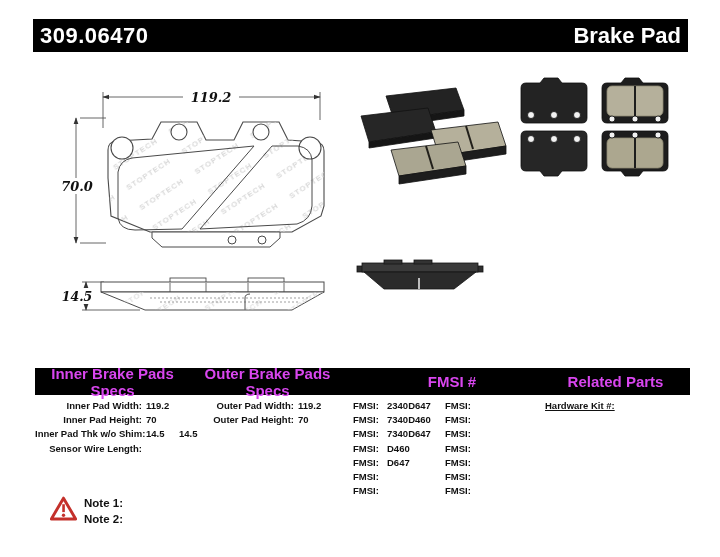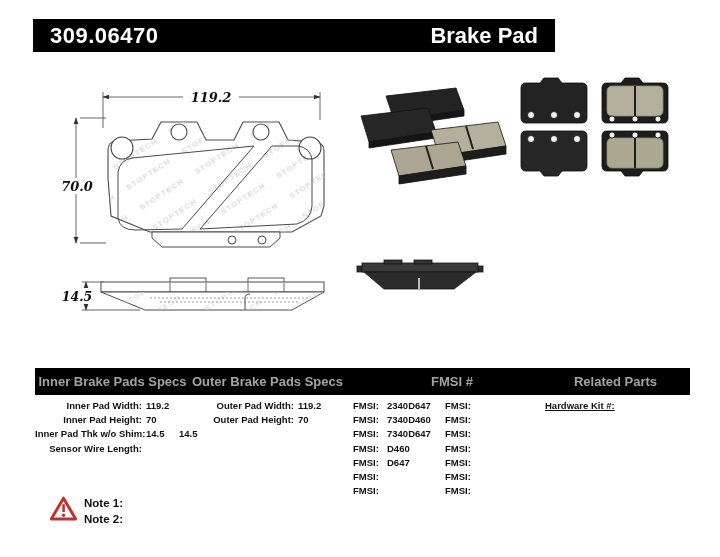--- a/index.html
+++ b/index.html
@@ -1,25 +1,25 @@
 <!DOCTYPE html>
 <html><head>
 <meta charset="utf-8">
 <style>
   html,body{margin:0;padding:0;background:#fff;}
   .page{position:relative;width:720px;height:557px;background:#fff;overflow:hidden;
         font-family:"Liberation Sans",sans-serif;color:#111;}
-  .topbar{position:absolute;left:33px;top:19px;width:522px;height:33px;background:#000;
+  .topbar{position:absolute;left:33px;top:19px;width:655px;height:33px;background:#000;
           color:#fff;display:flex;justify-content:space-between;align-items:center;
-          padding:0 17px;box-sizing:border-box;}
+          padding:0 7px;box-sizing:border-box;}
   .topbar .pn{font-size:22px;font-weight:bold;letter-spacing:.5px;}
   .topbar .pt{font-size:22px;font-weight:bold;}
   .absimg{position:absolute;}
-  .secbar{position:absolute;top:368px;height:27px;background:#000;color:#a3a3a3;
-          display:flex;align-items:center;font-weight:bold;font-size:13px;}
+  .secbar{position:absolute;top:368px;height:27px;background:#000;color:#d946ef;
+          display:flex;align-items:center;font-weight:bold;font-size:15px;}
   .secbar .half{flex:1;text-align:center;}
   .secbar .single{flex:1;text-align:center;}
   .rows{position:absolute;top:399px;font-size:9.5px;font-weight:bold;line-height:14.2px;}
   .srow{display:flex;white-space:nowrap;}
   .inner-rows{left:35px;width:150px;}
   .inner-rows .lbl{width:107px;text-align:right;}
   .outer-rows{left:175px;width:165px;}
   .outer-rows .lbl{width:119px;text-align:right;}
   .fmsi-col{width:95px;}
   .fmsi-col .lbl{width:30px;text-align:left;}

